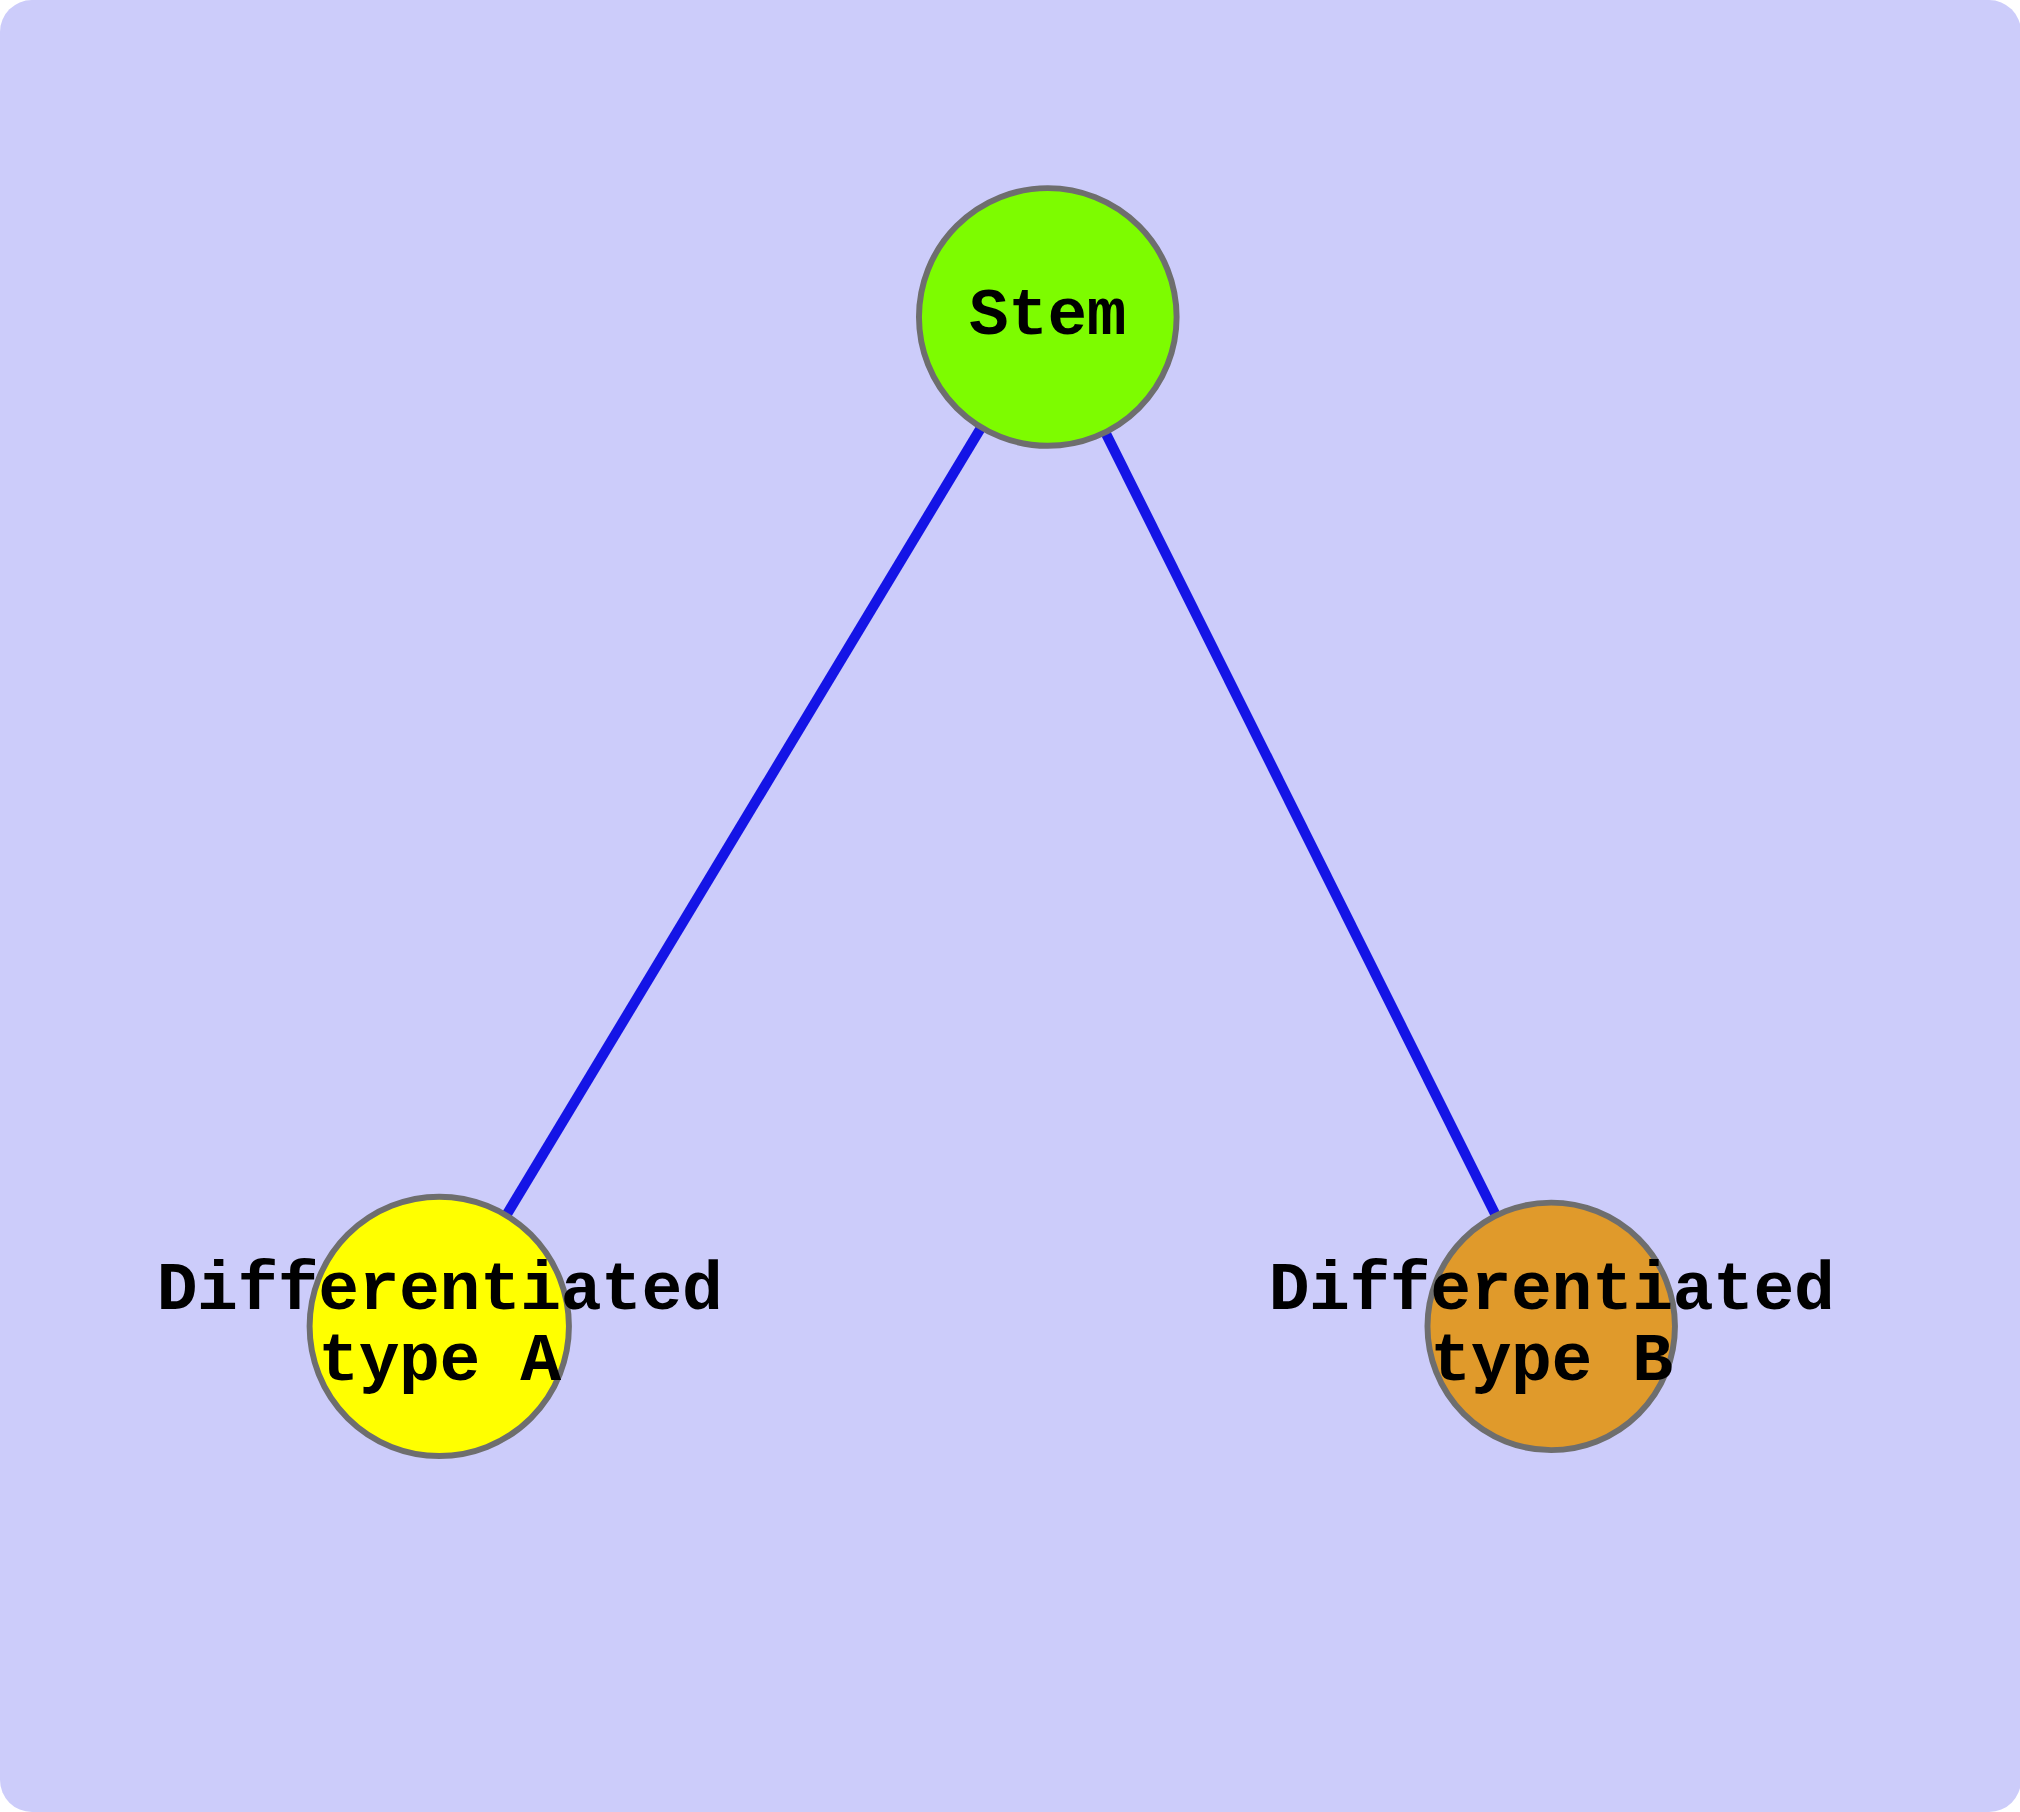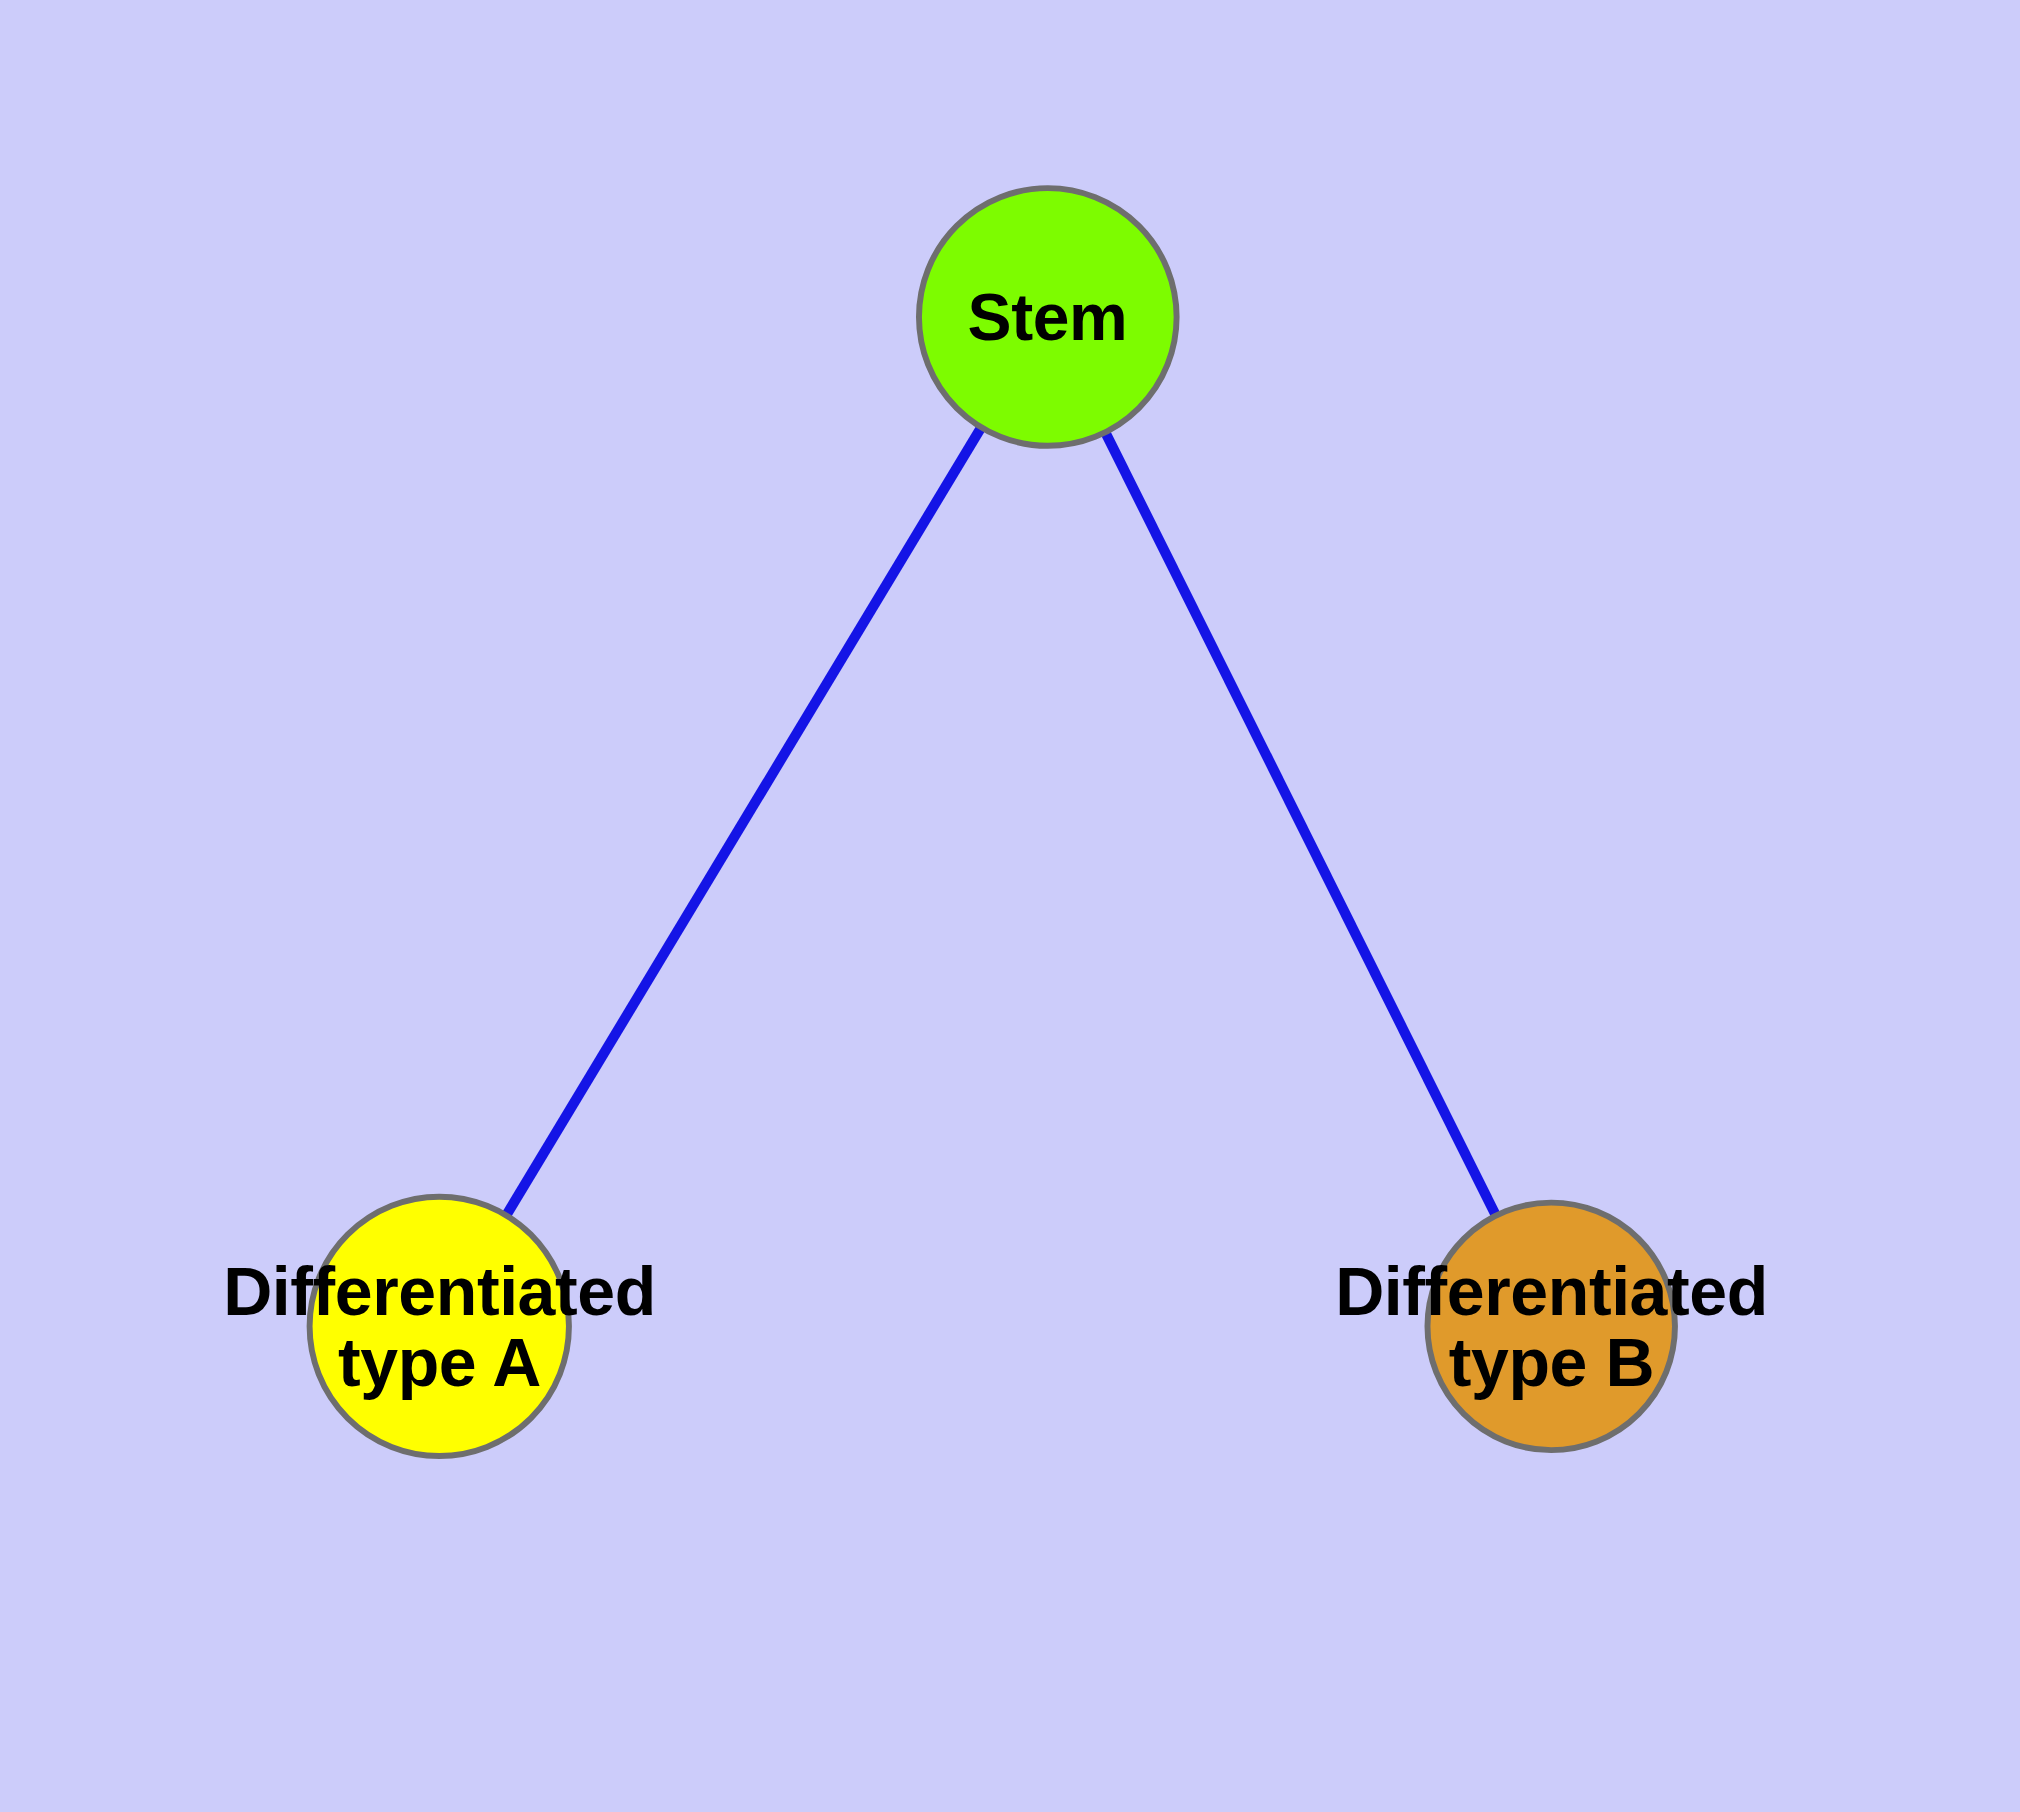--- a/index.html
+++ b/index.html
@@ -6,21 +6,22 @@
   html, body {
     margin: 0;
     padding: 0;
     background: #ffffff;
   }
   #canvas {
     position: relative;
     width: 2021px;
     height: 1812px;
     overflow: hidden;
-    font-family: Liberation Sans, sans-serif;
+    font-family: Liberation Mono, monospace;
+    border-radius: 32px;
   }
   #plot-background {
     position: absolute;
     left: 0;
     top: 0;
     width: 2021px;
     height: 1812px;
   }
   #graph-svg {
     position: absolute;

